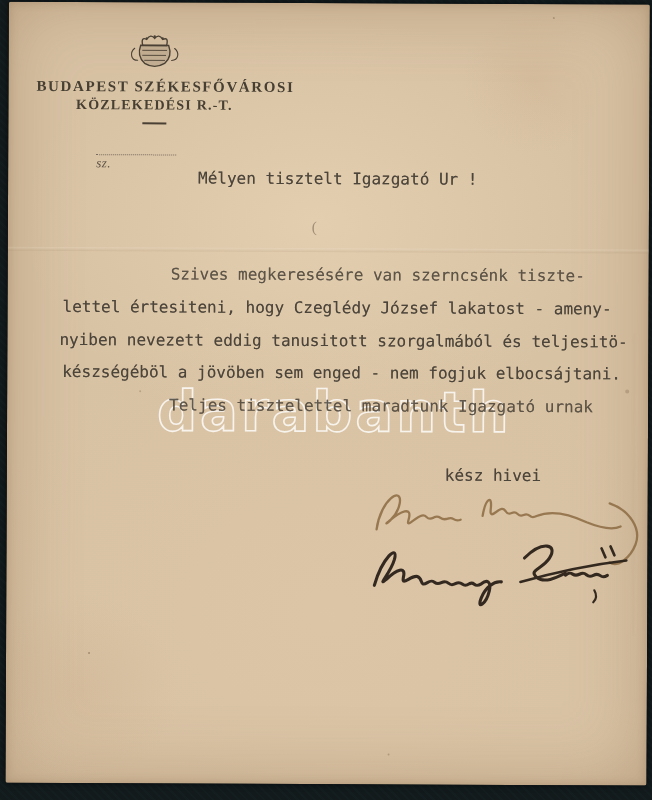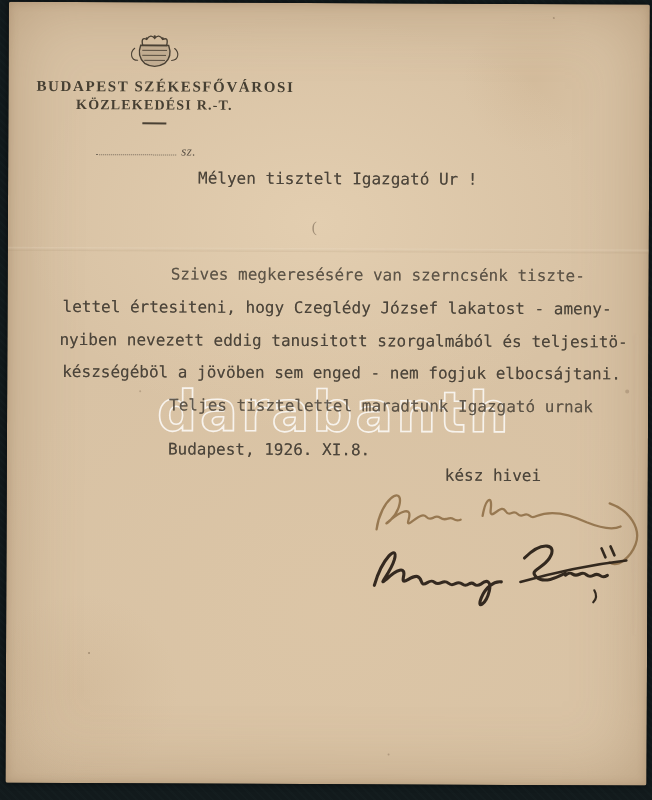--- a/index.html
+++ b/index.html
@@ -33,21 +33,21 @@
     overflow:hidden;
   }
   
   .letterhead{position:absolute;left:28px;top:30px;width:236px;text-align:center;color:#463f32;}
   .crest{display:block;margin:0 auto 6px auto;}
   .lh1{font-size:15px;font-weight:bold;letter-spacing:1.6px;white-space:nowrap;
        font-family:"Liberation Serif", serif;}
   .lh2{font-size:14px;font-weight:bold;letter-spacing:1.2px;margin-top:2px;white-space:nowrap;}
   .lh-rule{width:24px;height:2px;background:#4a4134;margin:9px auto 0 auto;}
   
-  .refline{position:absolute;left:88px;top:140px;display:flex;align-items:baseline;color:#5d5347;}
+  .refline{position:absolute;left:88px;top:140px;display:flex;align-items:baseline;color:#5d5347;flex-direction:column;}
   .ref-dots{display:inline-block;width:80px;border-bottom:1.6px dotted #776b5b;height:12px;margin-right:5px;}
   .ref-label{font-style:italic;font-size:13px;letter-spacing:0.5px;}
   
   .typed{
     position:absolute;
     font-family:"DejaVu Sans Mono", monospace;
     font-size:16px;color:#4c453b;white-space:nowrap;
     text-shadow:0 0 0.6px rgba(70,58,44,0.55);
   }
   .faded{opacity:0.88;}
@@ -120,21 +120,20 @@
   </svg>
 
   <div class="typed" style="left:190px;top:166px">Mélyen tisztelt Igazgató Ur !</div>
 
   <div class="typed faded" style="left:163px;top:262px">Szives megkeresésére van szerncsénk tiszte-</div>
   <div class="typed" style="left:55px;top:295px">lettel értesiteni, hogy Czeglédy József lakatost - ameny-</div>
   <div class="typed" style="left:52px;top:328px">nyiben nevezett eddig tanusitott szorgalmából és teljesitö-</div>
   <div class="typed" style="left:55px;top:360px">készségéböl a jövöben sem enged - nem fogjuk elbocsájtani.</div>
   <div class="typed faded" style="left:162px;top:393px">Teljes tisztelettel maradtunk Igazgató urnak</div>
 
-  <div class="typed" style="left:161px;top:437px">Budapest, 1926. XI.8.</div>
 
   <div class="typed" style="left:438px;top:462px">kész hivei</div>
 
   <svg class="signatures" width="295" height="140" viewBox="0 0 295 140">
 
     <g stroke="#8e6e46" fill="none" stroke-width="2.3" stroke-linecap="round" opacity="0.88">
       <path d="M 22,52 C 26,22 48,8 45,26 C 42,42 26,50 34,44 C 46,34 58,28 54,42
                C 51,52 60,40 67,38 C 73,36 71,44 79,40 C 86,36 85,44 93,41 C 100,38 98,45 106,42"></path>
       <path d="M 128,38 C 131,20 138,16 136,32 C 135,42 142,32 147,31 C 152,30 150,38 157,35
                C 164,32 162,40 169,37 C 176,34 174,42 182,38 C 196,32 215,36 232,44

